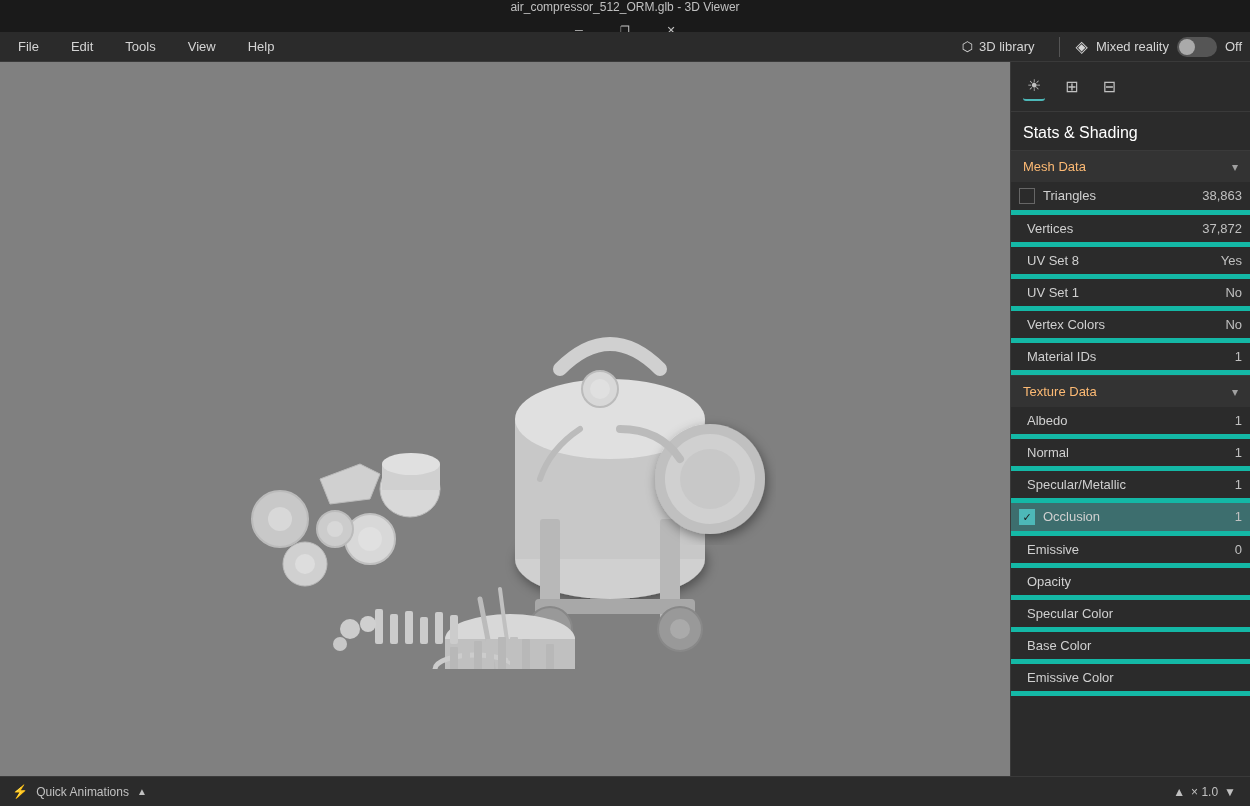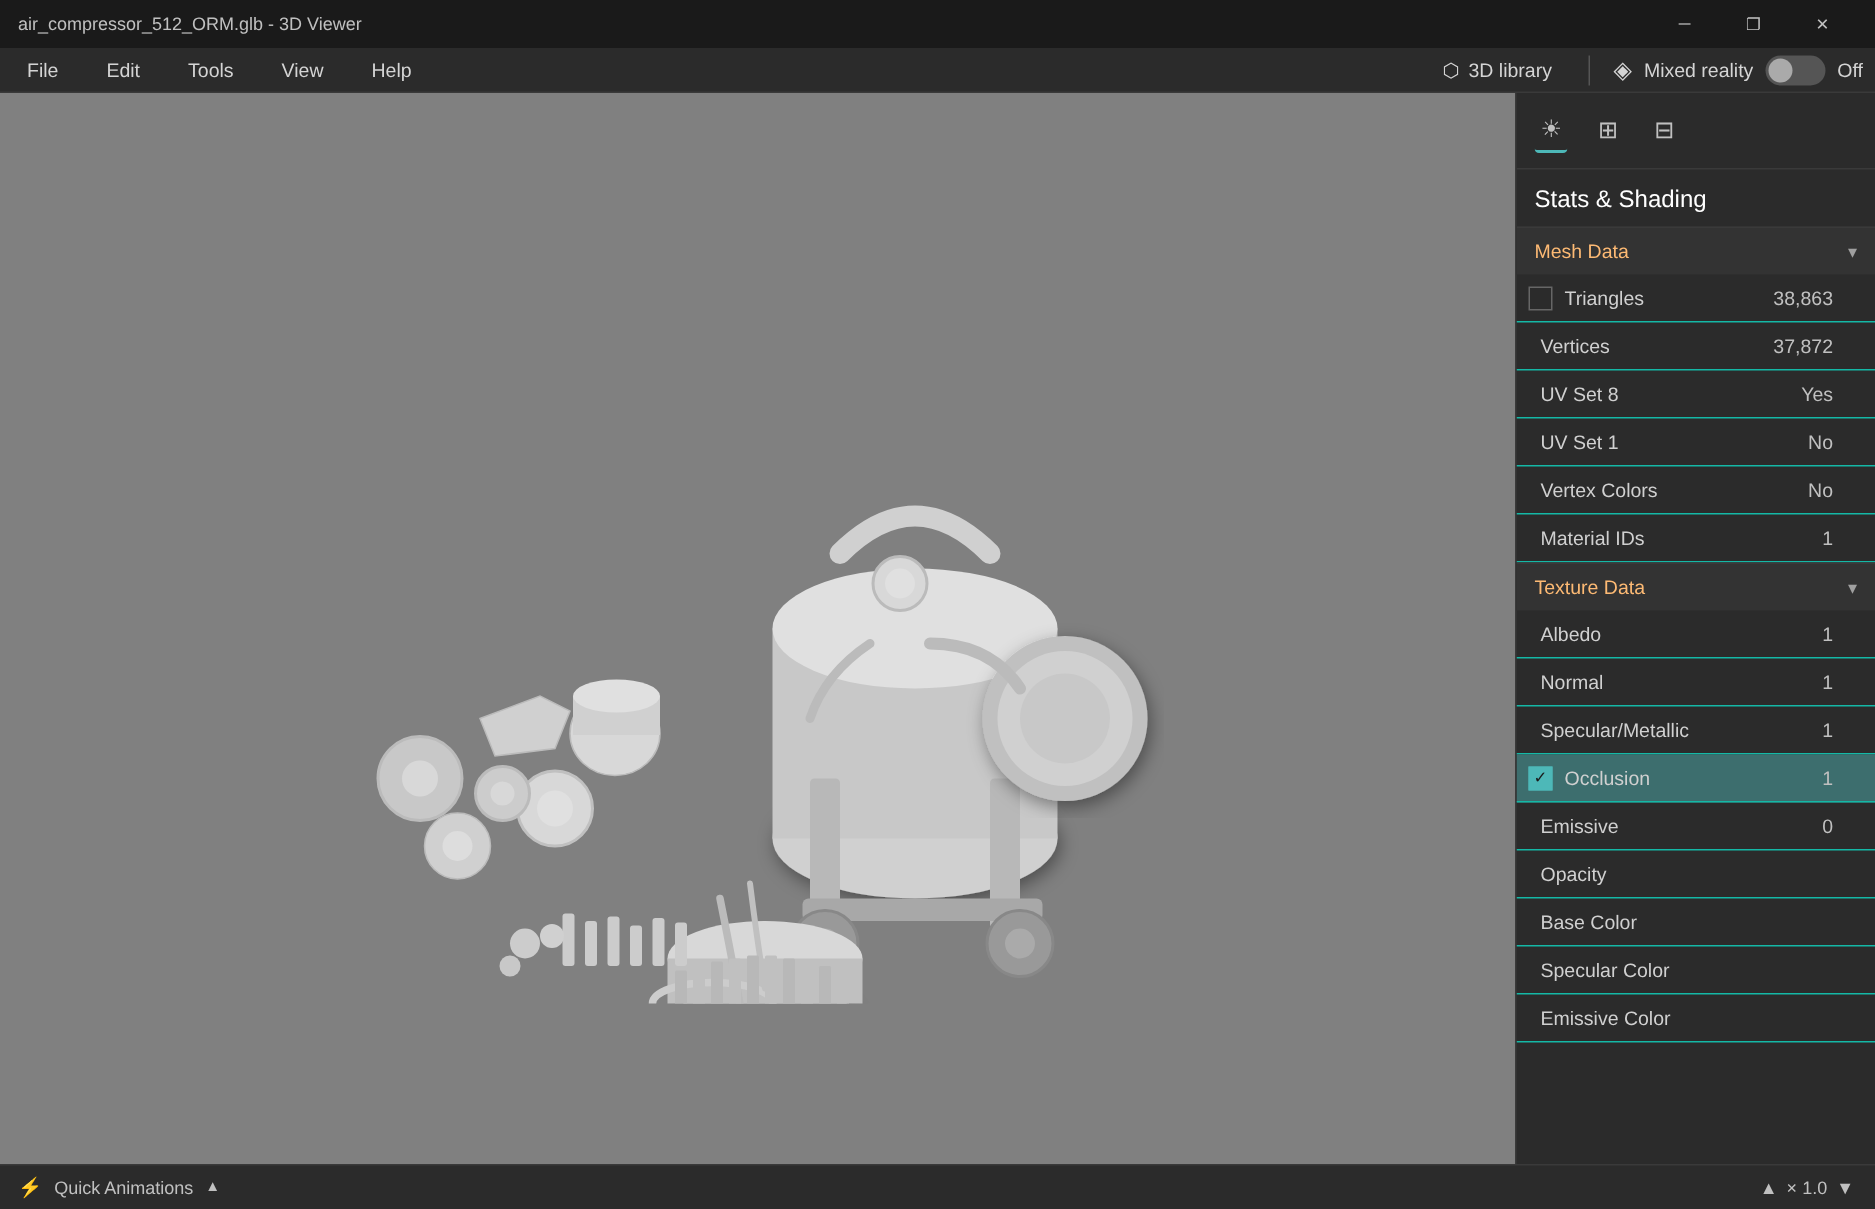--- a/index.html
+++ b/index.html
@@ -17,20 +17,21 @@
 
     
     .titlebar {
       height: 32px;
       background: #1a1a1a;
       display: flex;
       align-items: center;
       padding: 0 12px;
       flex-shrink: 0;
       user-select: none;
+      flex-direction: column;
     }
     .titlebar-title {
       font-size: 12px;
       color: #c0c0c0;
       flex: 1;
     }
     .titlebar-controls {
       display: flex;
       gap: 0;
     }
@@ -193,23 +194,22 @@
       color: #fdba74;
     }
     .chevron {
       color: #a0a0a0;
       font-size: 12px;
     }
 
     
     .data-row {
       display: flex;
-      align-items: center;
-      padding: 6px 28px 6px 16px;
-      border-bottom: 1px solid #14b8a6;
+      padding: 6px 8px 6px 16px;
+      border-bottom: 5px solid #14b8a6;
       min-height: 32px;
     }
     .data-row.with-checkbox {
       padding-left: 8px;
     }
     .data-row.selected {
       background: #3d6e6e;
     }
     .data-row-label {
       flex: 1;
@@ -484,25 +484,25 @@
       </div>
       <div class="data-row">
         <span class="data-row-label">Emissive</span>
         <span class="data-row-value">0</span>
       </div>
       <div class="data-row">
         <span class="data-row-label">Opacity</span>
         <span class="data-row-value"></span>
       </div>
       <div class="data-row">
+        <span class="data-row-label">Specular Color</span>
+        <span class="data-row-value"></span>
+      </div>
+      <div class="data-row">
         <span class="data-row-label">Base Color</span>
-        <span class="data-row-value"></span>
-      </div>
-      <div class="data-row">
-        <span class="data-row-label">Specular Color</span>
         <span class="data-row-value"></span>
       </div>
       <div class="data-row">
         <span class="data-row-label">Emissive Color</span>
         <span class="data-row-value"></span>
       </div>
     </div>
 
   </div>
 </div>

